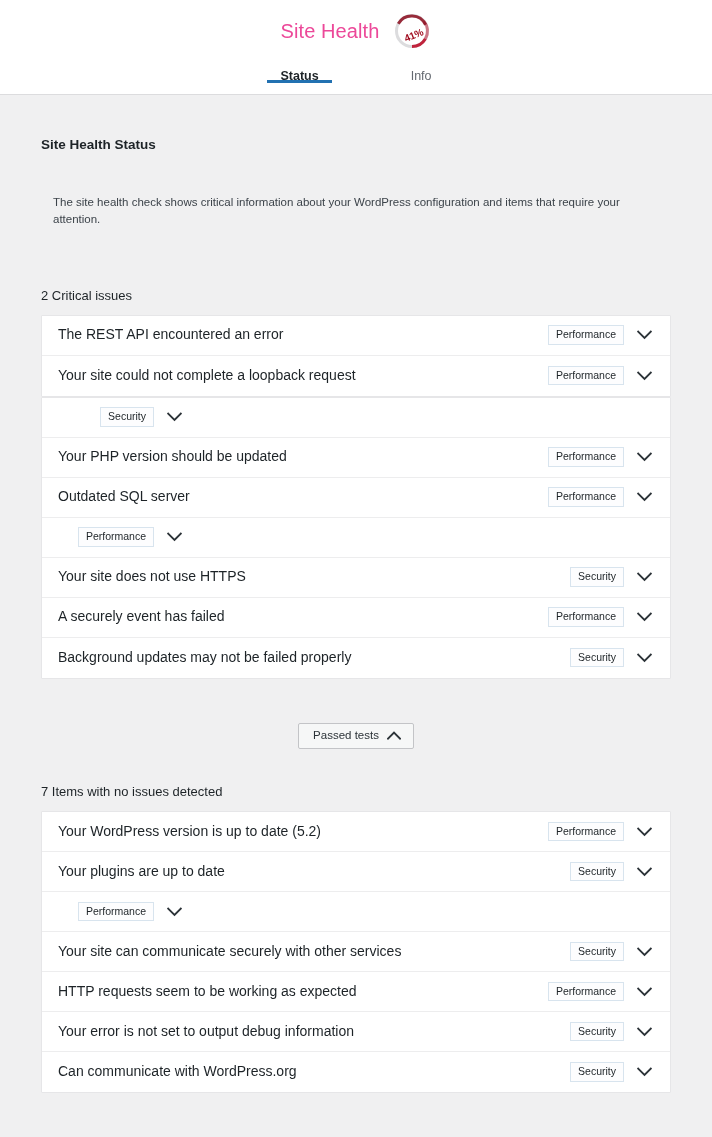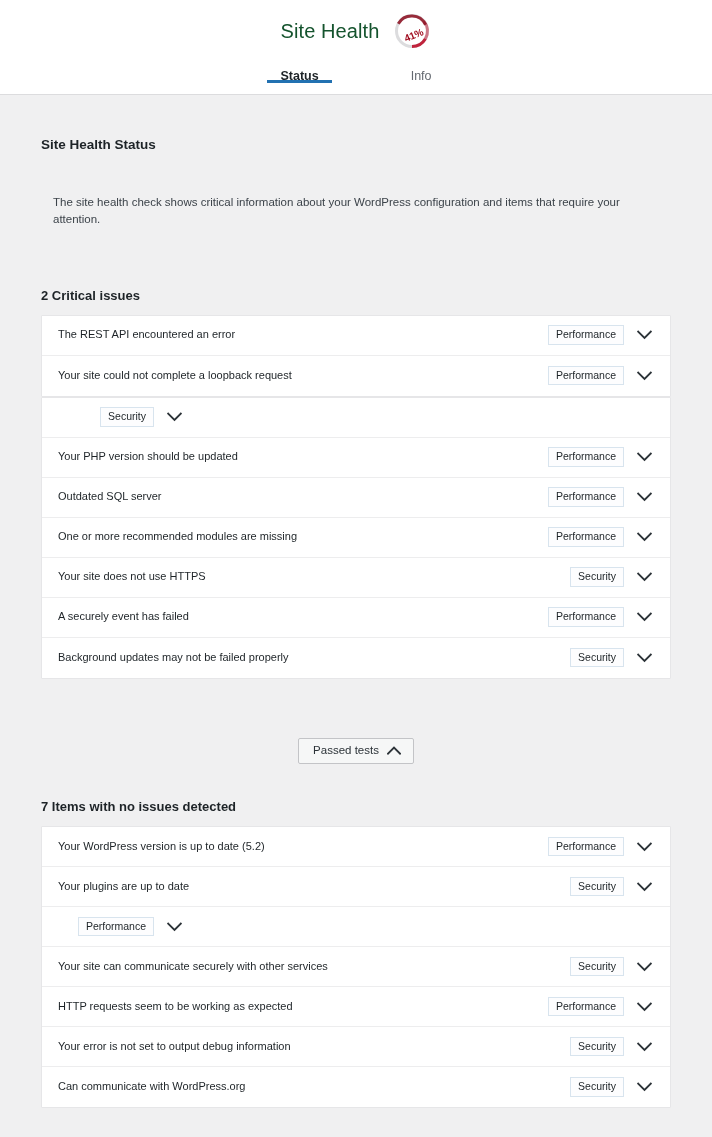--- a/index.html
+++ b/index.html
@@ -28,21 +28,21 @@
     display: flex;
     align-items: center;
     justify-content: center;
     gap: 14px;
     padding-top: 10px;
     height: 52px;
   }
   .page-title {
     font-size: 20px;
     font-weight: 400;
-    color: #14532d;
+    color: #ec4899;
     letter-spacing: .1px;
     line-height: 1;
     text-align: right;
   }
   .health-gauge {
     position: relative;
     width: 38px;
     height: 38px;
     flex: 0 0 38px;
   }
@@ -109,21 +109,21 @@
   }
   .intro {
     font-size: 11.5px;
     color: #3c434a;
     margin: 12px;
     padding-top: 30px;
     line-height: 1.5;
   }
   .count-heading {
     font-size: 13px;
-    font-weight: 700;
+    font-weight: 400;
     color: #1d2327;
     margin: 0;
     padding-top: 47px;
     padding-bottom: 12px;
   }
   .count-heading.passed-heading {
     padding-top: 35px;
   }
 
   
@@ -136,21 +136,21 @@
     display: flex;
     align-items: center;
     min-height: 40px;
     padding: 0 18px 0 16px;
     border-bottom: 1px solid #ededee;
     cursor: pointer;
   }
   .issue-row:last-child { border-bottom: none; }
   .issue-label {
     flex: 1 1 auto;
-    font-size: 11px;
+    font-size: 14px;
     color: #1d2327;
     line-height: 1.4;
     padding-right: 12px;
   }
   .badge-slot {
     flex: 0 0 auto;
     display: flex;
     justify-content: flex-end;
     width: 96px;
     margin-right: 12px;
@@ -174,21 +174,21 @@
     align-items: center;
     justify-content: center;
     cursor: pointer;
   }
   .chevron svg { display: block; }
 
   
   .passed-toggle-wrap {
     display: flex;
     justify-content: center;
-    padding-top: 59px;
+    padding-top: 44px;
   }
   .passed-toggle {
     display: inline-flex;
     align-items: center;
     gap: 8px;
     background: #f6f7f7;
     border: 1px solid #c3c4c7;
     border-radius: 2px;
     padding: 6px 12px 7px 14px;
     font-size: 11.5px;
@@ -284,21 +284,20 @@
         <div class="badge-slot">
           <span class="badge">Performance</span>
         </div>
         <span class="chevron">
           <svg width="15" height="10" viewBox="0 0 15 10" aria-hidden="true">
             <path d="M1.2 1.6 L7.5 8 L13.8 1.6" fill="none" stroke="#2c3338" stroke-width="1.8" stroke-linecap="square"></path>
           </svg>
         </span>
       </div>
       <div class="issue-row">
-        <div class="issue-label">One or more recommended modules are missing</div>
         <div class="badge-slot">
           <span class="badge">Performance</span>
         </div>
         <span class="chevron">
           <svg width="15" height="10" viewBox="0 0 15 10" aria-hidden="true">
             <path d="M1.2 1.6 L7.5 8 L13.8 1.6" fill="none" stroke="#2c3338" stroke-width="1.8" stroke-linecap="square"></path>
           </svg>
         </span>
       </div>
       <div class="issue-row">

